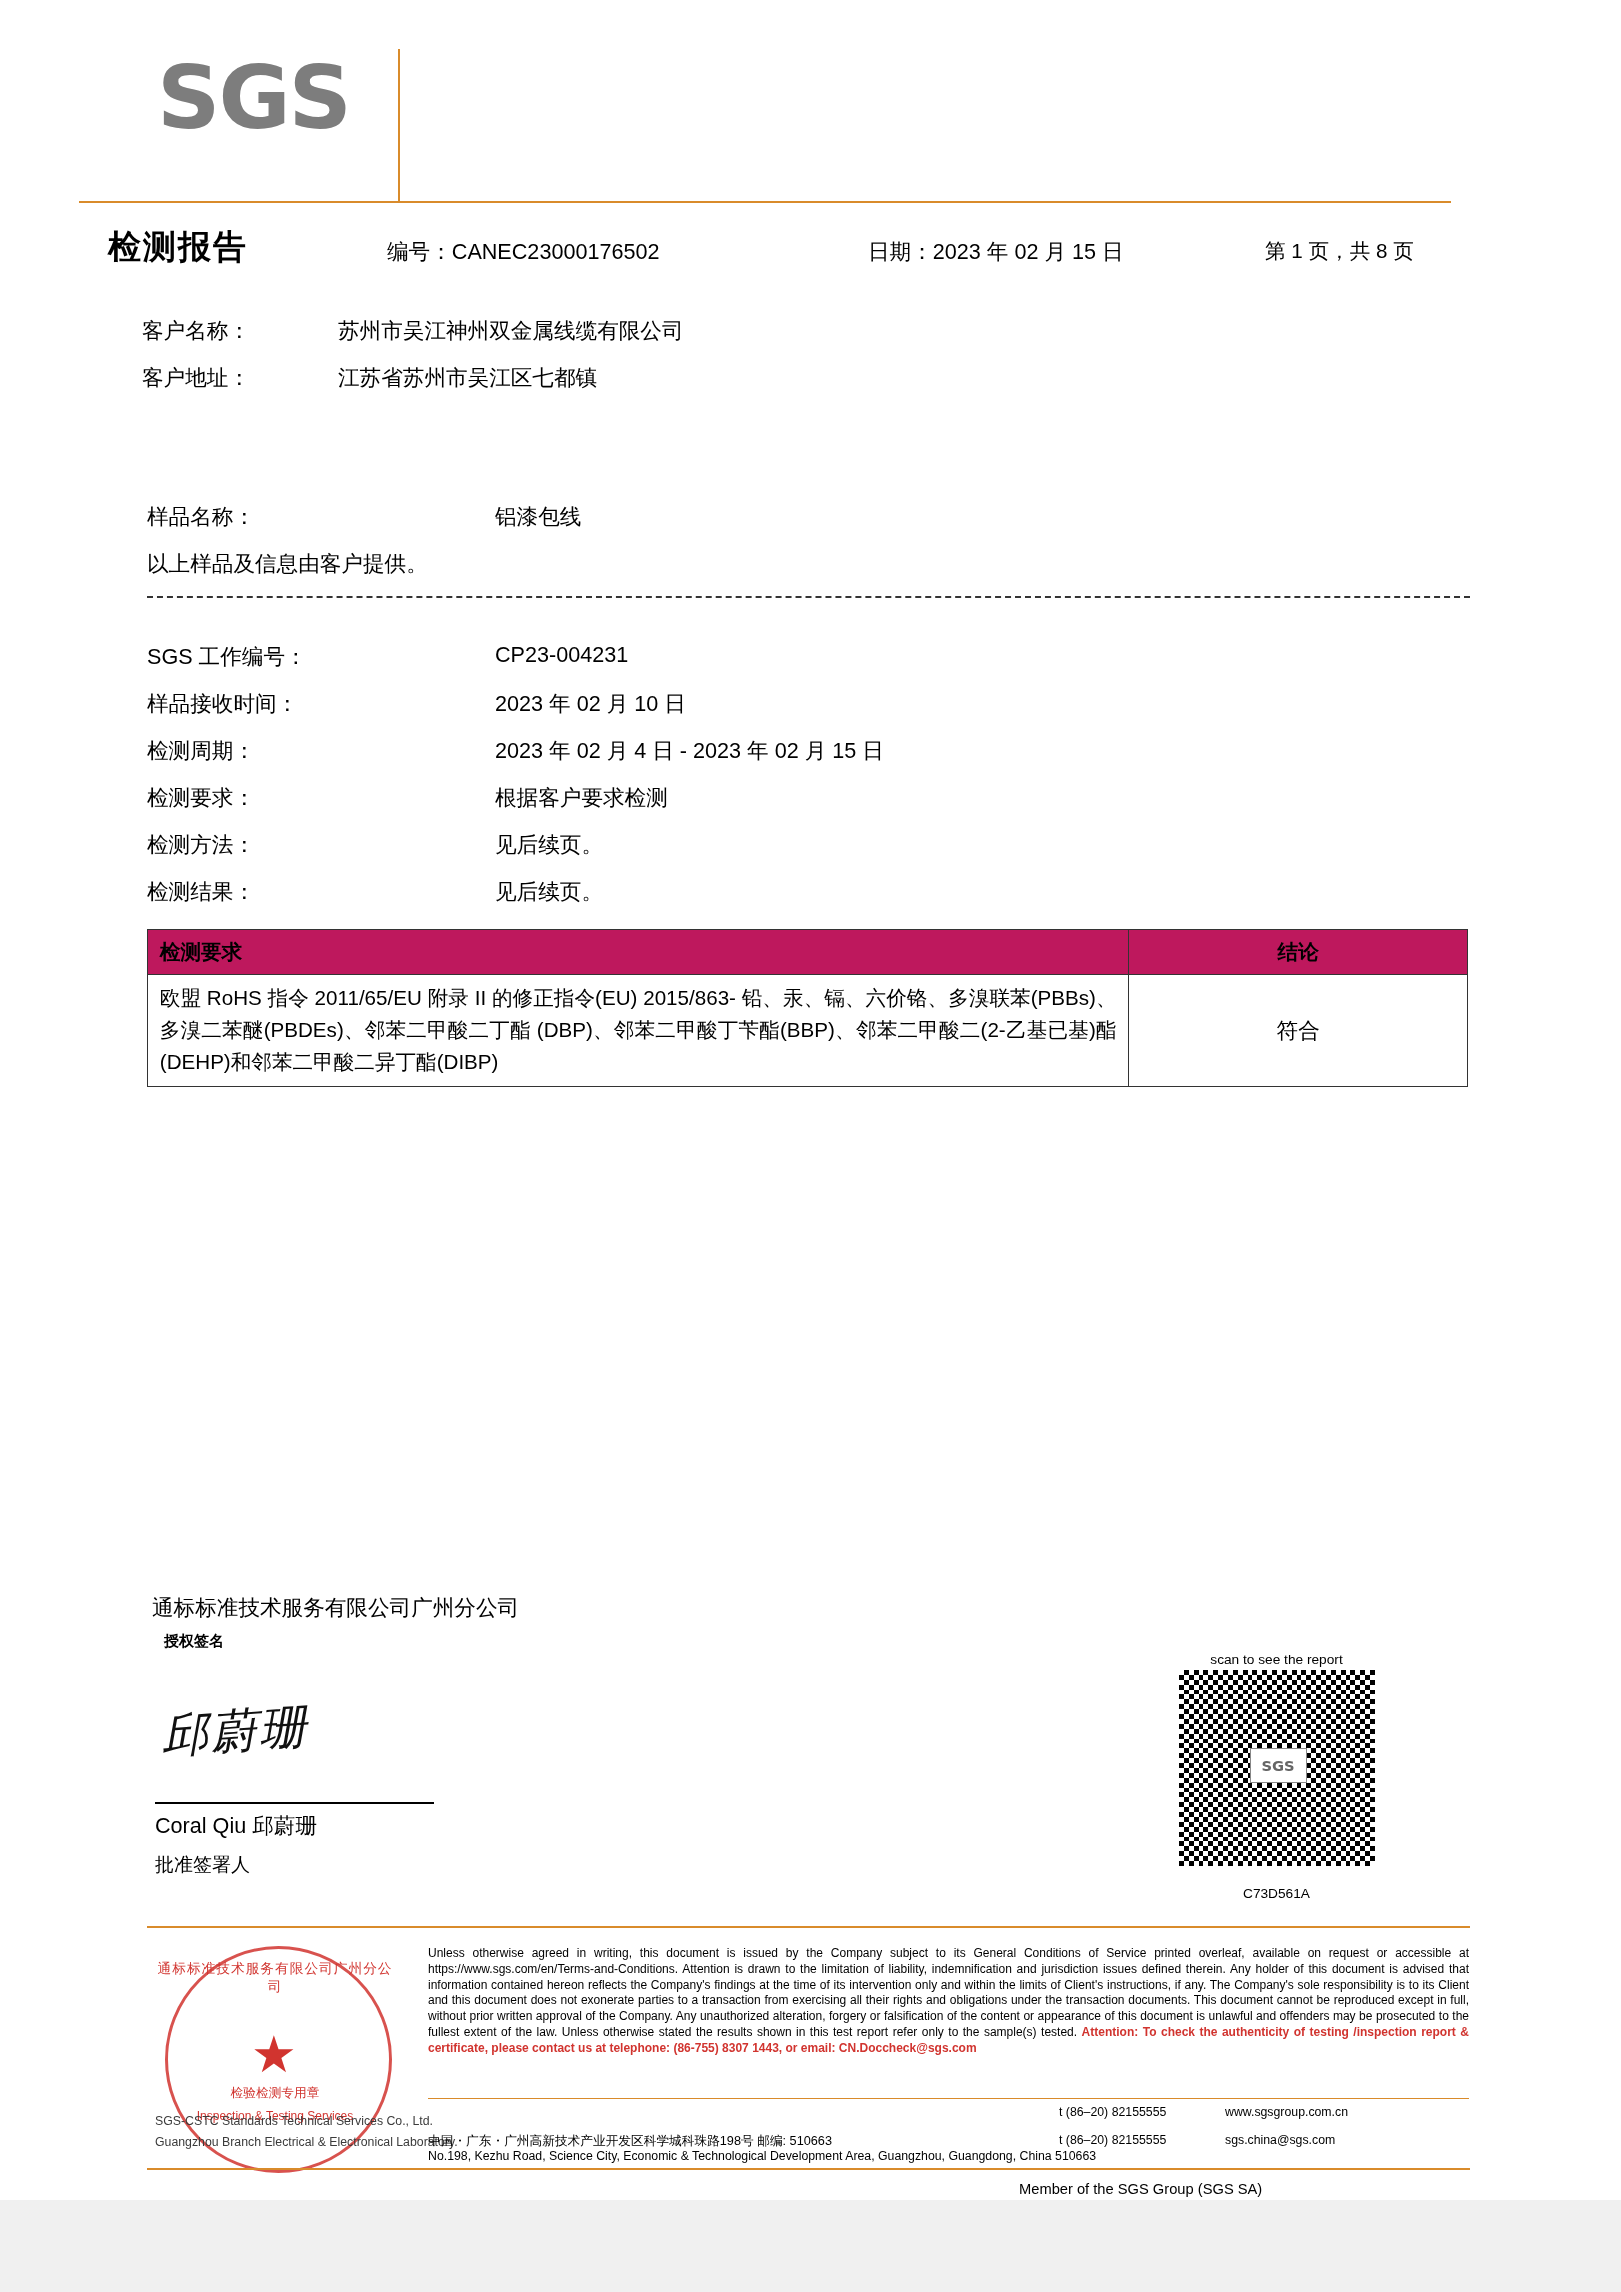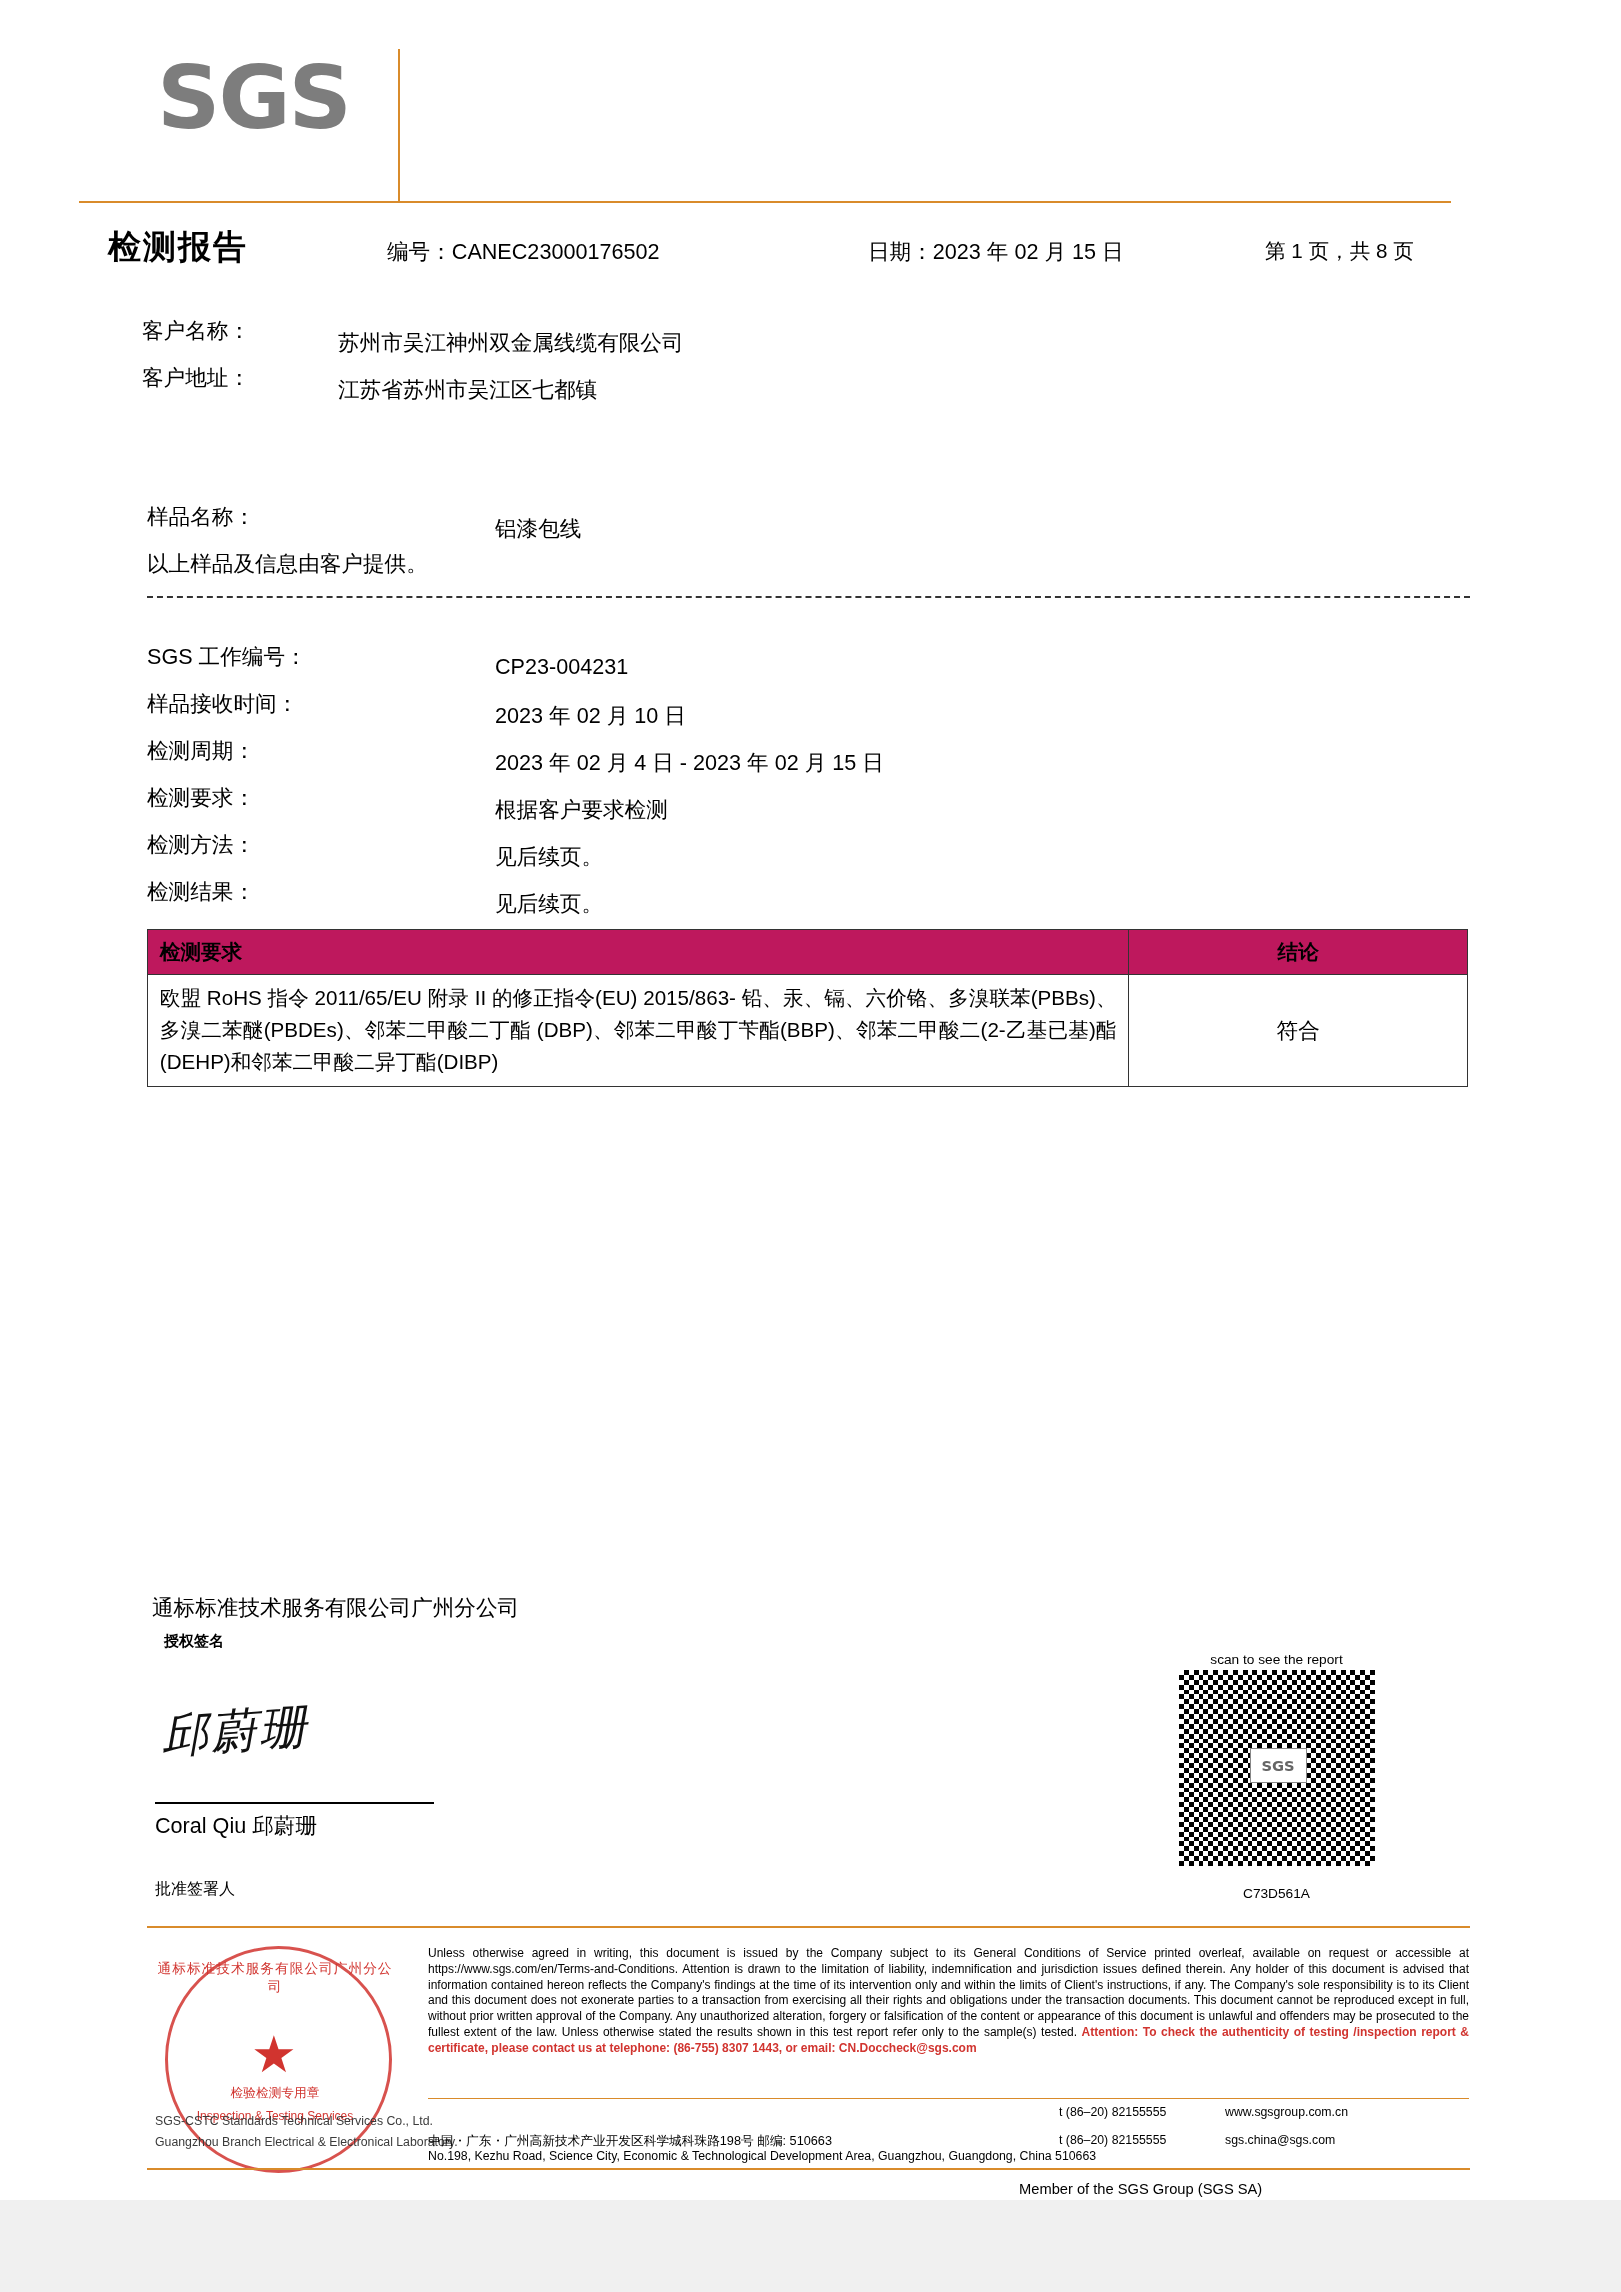--- a/index.html
+++ b/index.html
@@ -91,21 +91,21 @@
     color: #000;
   }
 
   
   .kv {
     position: absolute;
     font-size: 21.6px;
     color: #000;
   }
   .kv .lbl { position: absolute; left: 0; top: 0; }
-  .kv .val { position: absolute; left: 196px; top: 12px; text-align: right; }
+  .kv .val { position: absolute; left: 196px; top: 0; text-align: right; }
 
   .client-name { left: 142px; top: 316px; width: 1176px; }
   .client-addr { left: 142px; top: 363px; width: 1176px; }
 
   .sample-name { left: 147px; top: 502px; width: 1176px; }
   .sample-name .val { left: 348px; }
   .provided-note {
     position: absolute;
     left: 147px;
     top: 549px;
@@ -207,23 +207,22 @@
     position: absolute;
     left: 155px;
     top: 1811px;
     font-size: 21.6px;
     color: #000;
   }
   .sig-role {
     position: absolute;
     left: 155px;
     top: 1852px;
-    font-size: 16px;
-    color: #000;
-    margin-top: 27px;
+    font-size: 19px;
+    color: #000;
   }
 
   
   .qr-wrap {
     position: absolute;
     left: 1171px;
     top: 1652px;
     width: 211px;
     text-align: center;
   }

